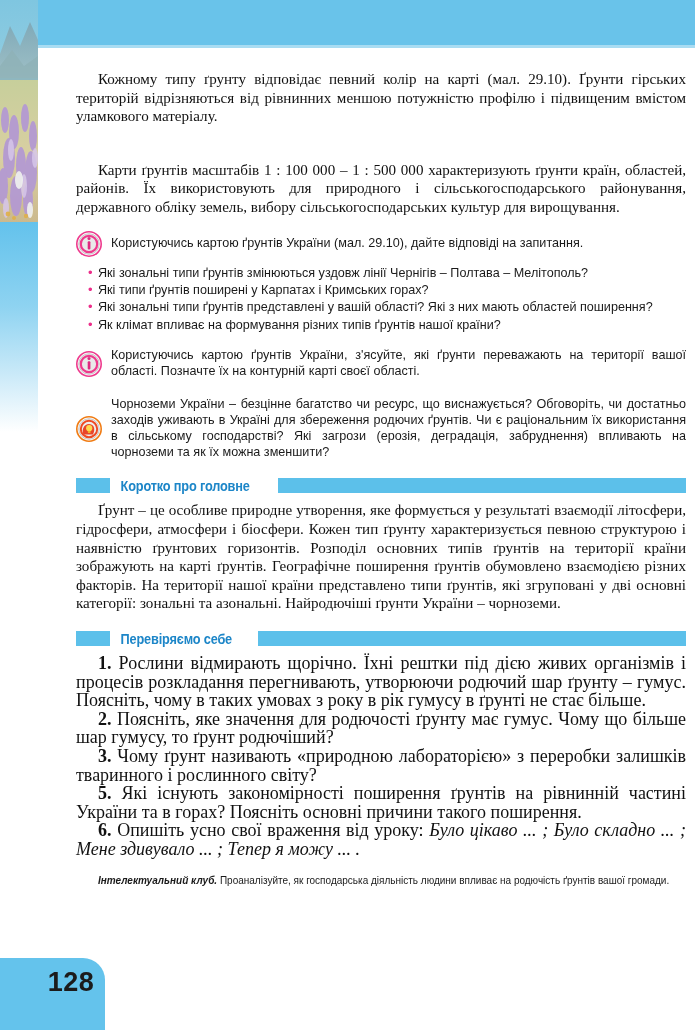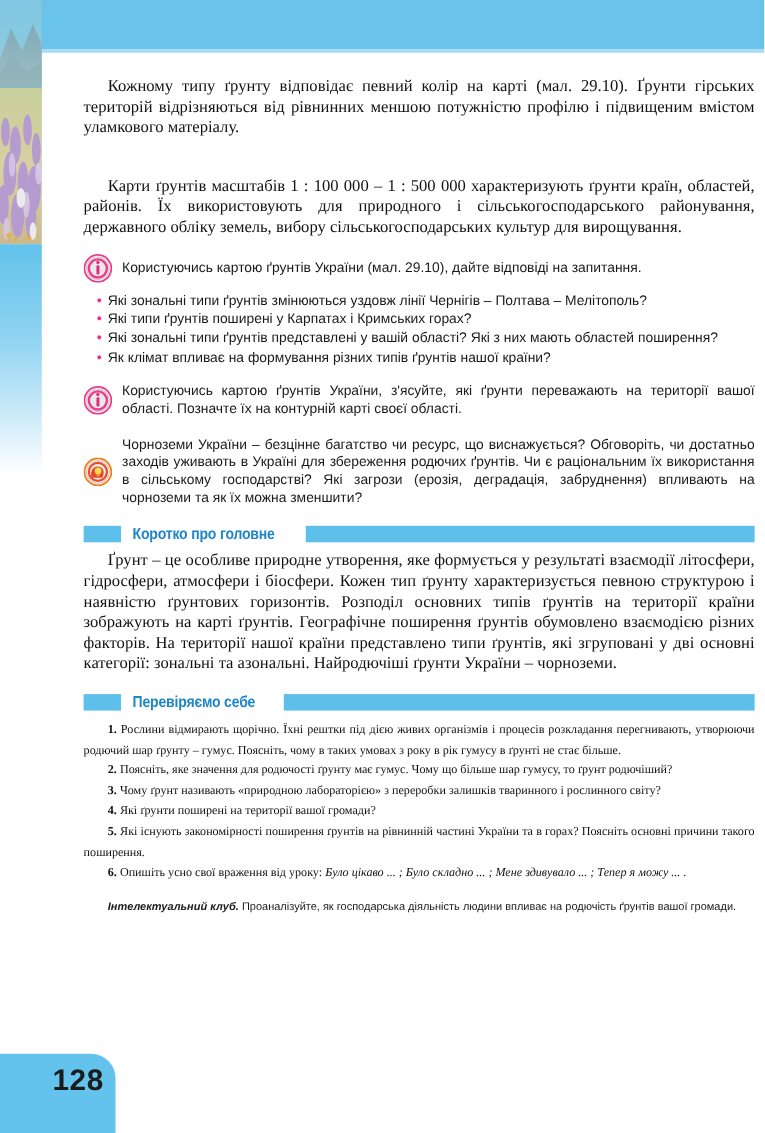--- a/index.html
+++ b/index.html
@@ -168,21 +168,21 @@
     background: #5cc0ea;
     flex: 1 1 auto;
   }
 
   
   ol.numbered {
     list-style: none;
     margin: 0;
     padding: 0;
     font-family: "Liberation Serif", serif;
-    font-size: 11px;
+    font-size: 18px;
     line-height: 18.6px;
     color: #111111;
   }
   ol.numbered li {
     text-align: justify;
     text-indent: 22px;
     margin: 0;
   }
   ol.numbered li .num { font-weight: bold; }
   ol.numbered li em { font-style: italic; }
@@ -324,21 +324,20 @@
   <div class="section-head">
     <span class="bar-left"></span>
     <span class="title">Перевіряємо себе</span>
     <span class="bar-right"></span>
   </div>
 
   <ol class="numbered">
     <li><span class="num">1.</span><span> Рослини відмирають щорічно. Їхні рештки під дією живих організмів і процесів розкладання перегнивають, утворюючи родючий шар ґрунту – гумус. Поясніть, чому в таких умовах з року в рік гумусу в ґрунті не стає більше.</span></li>
     <li><span class="num">2.</span><span> Поясніть, яке значення для родючості ґрунту має гумус. Чому що більше шар гумусу, то ґрунт родючіший?</span></li>
     <li><span class="num">3.</span><span> Чому  ґрунт називають «природною лабораторією»  з переробки залишків тваринного і рослинного світу?</span></li>
-    <li><span class="num">4.</span><span> Які ґрунти поширені на території вашої громади?</span></li>
     <li><span class="num">5.</span><span> Які існують закономірності поширення ґрунтів на рівнинній частині України та в горах? Поясніть основні причини такого поширення.</span></li>
     <li><span class="num">6.</span><span> Опишіть усно свої враження від уроку: </span><em>Було цікаво ... ; Було складно ... ; Мене здивувало ... ; Тепер я можу ... .</em></li>
   </ol>
 
   <p class="club">
     <span class="club-name">Інтелектуальний клуб.</span><span> Проаналізуйте, як господарська діяльність людини впливає на родючість ґрунтів вашої громади.</span>
   </p>
 
 </div>
 

